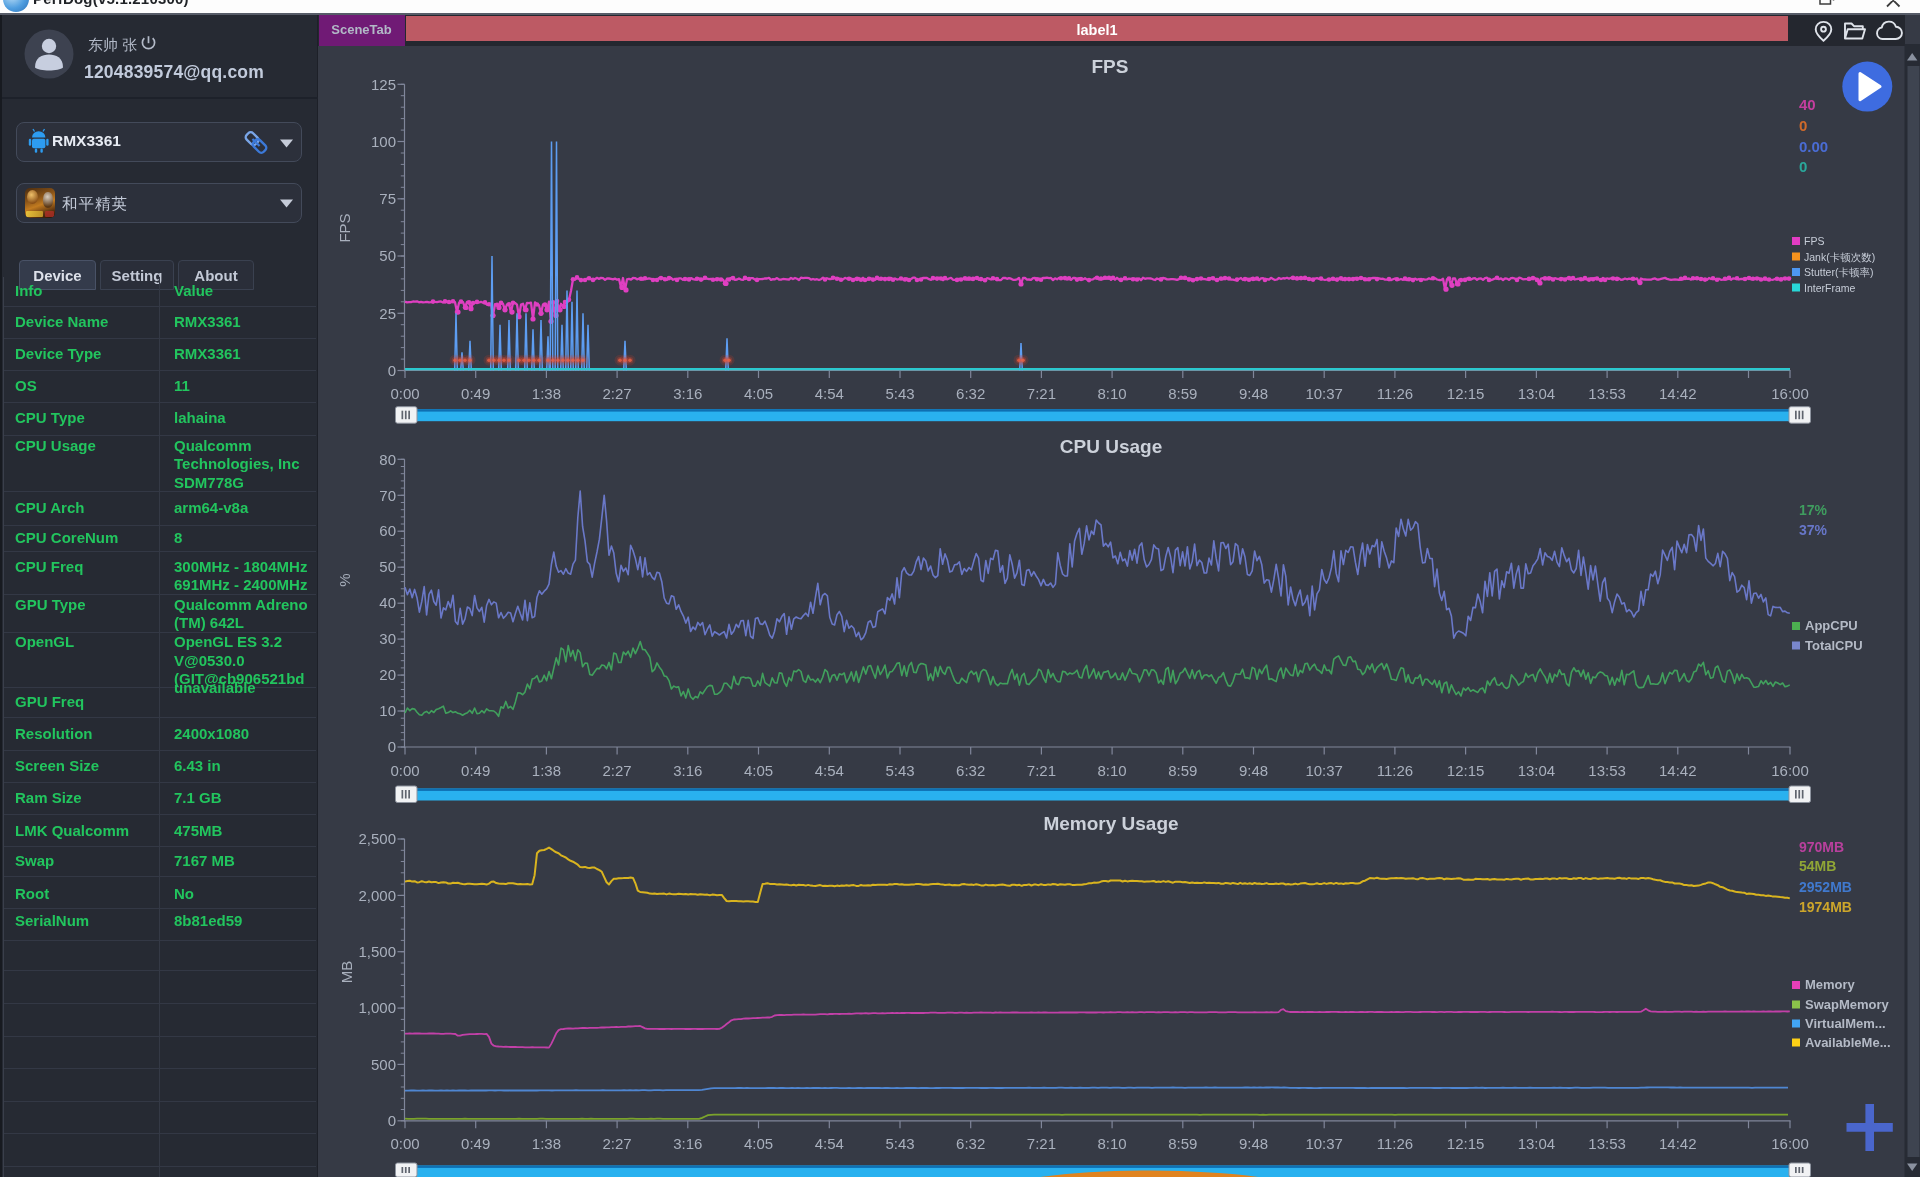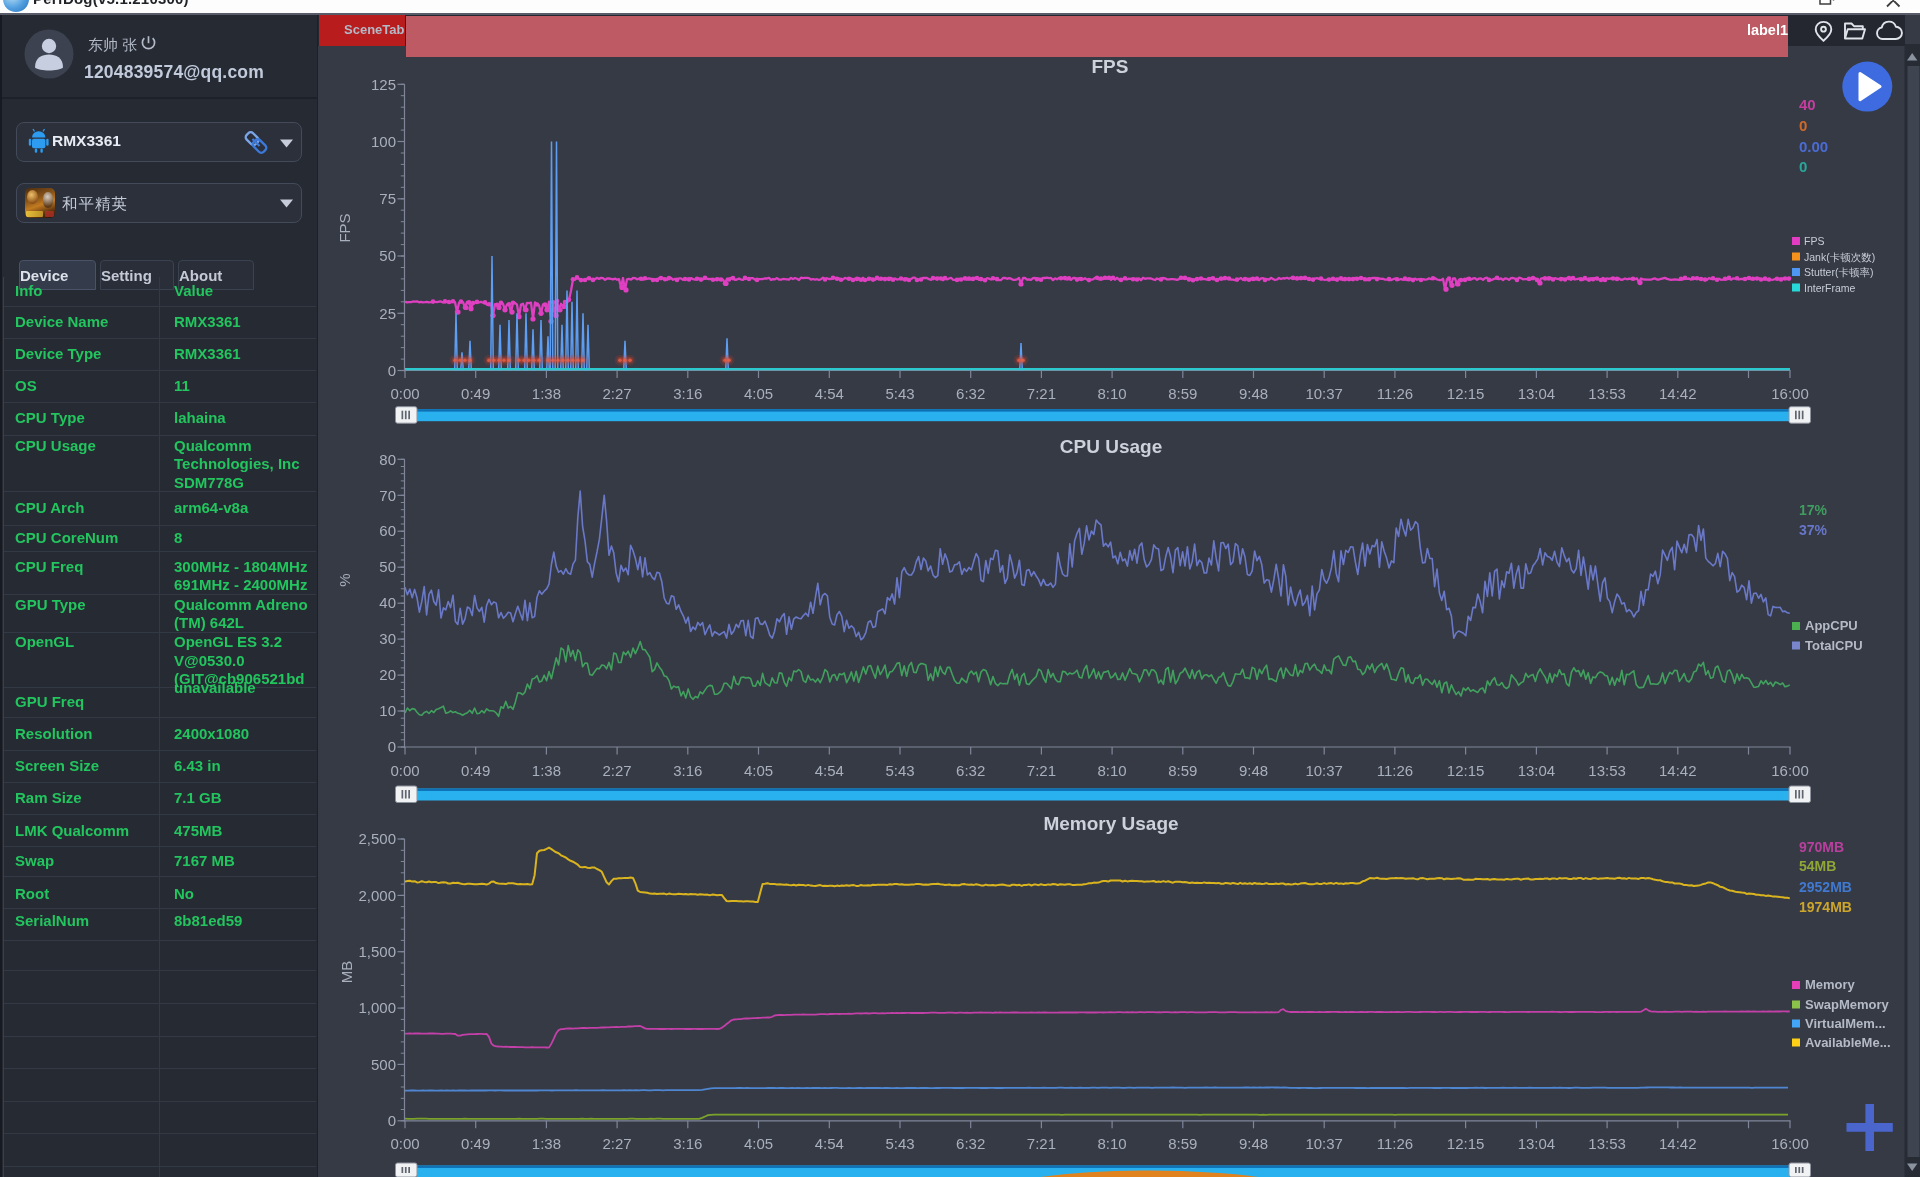--- a/index.html
+++ b/index.html
@@ -1,25 +1,25 @@
 <!DOCTYPE html>
 <html><head><meta charset="utf-8">
 <style>
 *{margin:0;padding:0;box-sizing:border-box}
 html,body{width:1920px;height:1177px;overflow:hidden;background:#363a45;font-family:"Liberation Sans",sans-serif}
 #titlebar{position:absolute;left:0;top:0;width:1920px;height:12.8px;background:#fdfdfd;overflow:hidden}
 #graybar{position:absolute;left:0;top:12.8px;width:1920px;height:2.2px;background:#575c68}
 #tabstrip{position:absolute;left:318px;top:15px;width:1587px;height:30.5px;background:#24272f}
-#scenetab{position:absolute;left:318.5px;top:15px;width:86px;height:30.5px;background:#b91c1c;color:#b2b9c7;font-size:13px;font-weight:bold;text-align:right;line-height:30px}
-#redbar{position:absolute;left:406px;top:16px;width:1382px;height:41px;background:#bd5a64;color:#fff;font-size:14.5px;font-weight:bold;text-align:right;line-height:29px}
+#scenetab{position:absolute;left:318.5px;top:15px;width:86px;height:30.5px;background:#701a75;color:#b2b9c7;font-size:13px;font-weight:bold;text-align:center;line-height:30px}
+#redbar{position:absolute;left:406px;top:16px;width:1382px;height:25px;background:#bd5a64;color:#fff;font-size:14.5px;font-weight:bold;text-align:center;line-height:29px}
 #sidebar{position:absolute;left:0;top:15px;width:318px;height:1162px;background:#262a33;border-right:1px solid #1d2028}
 #sidebar .hline{position:absolute;left:3px;width:313px;height:1px;background:#333845}
 #sidebar .tc{position:absolute;font-size:15px;font-weight:bold;color:#22c55e;white-space:nowrap}
 .dd{position:absolute;left:16px;width:286px;height:40px;background:#2c303b;border:1.5px solid #434a5a;border-radius:8px}
-.tab{position:absolute;top:245px;height:29.5px;font-size:15px;font-weight:bold;line-height:29px;border-radius:4px 4px 0 0}
+.tab{position:absolute;top:245px;height:29.5px;font-size:15px;font-weight:bold;text-align:center;line-height:29px;border-radius:4px 4px 0 0}
 #leftedge{position:absolute;left:0;top:15px;width:2px;height:1162px;background:#171a20}
 </style></head>
 <body>
 <div id="titlebar">
  <div style="position:absolute;left:3px;top:-14px;width:26px;height:26px;border-radius:50%;background:radial-gradient(circle at 35% 35%,#bfe0f7,#4f9ee0 55%,#2a6fb5)"></div>
  <div style="position:absolute;left:33px;top:-10.5px;font-size:15px;font-weight:bold;color:#1f2226;letter-spacing:.2px">PerfDog(v5.1.210300)</div>
  <svg width="1920" height="13" style="position:absolute;left:0;top:0">
   <g fill="none" stroke="#3c3c3c" stroke-width="1.5">
    <rect x="1820" y="-6" width="10.5" height="10"></rect>
    <path d="M1823.5,-9 h10 v9.5"></path>

